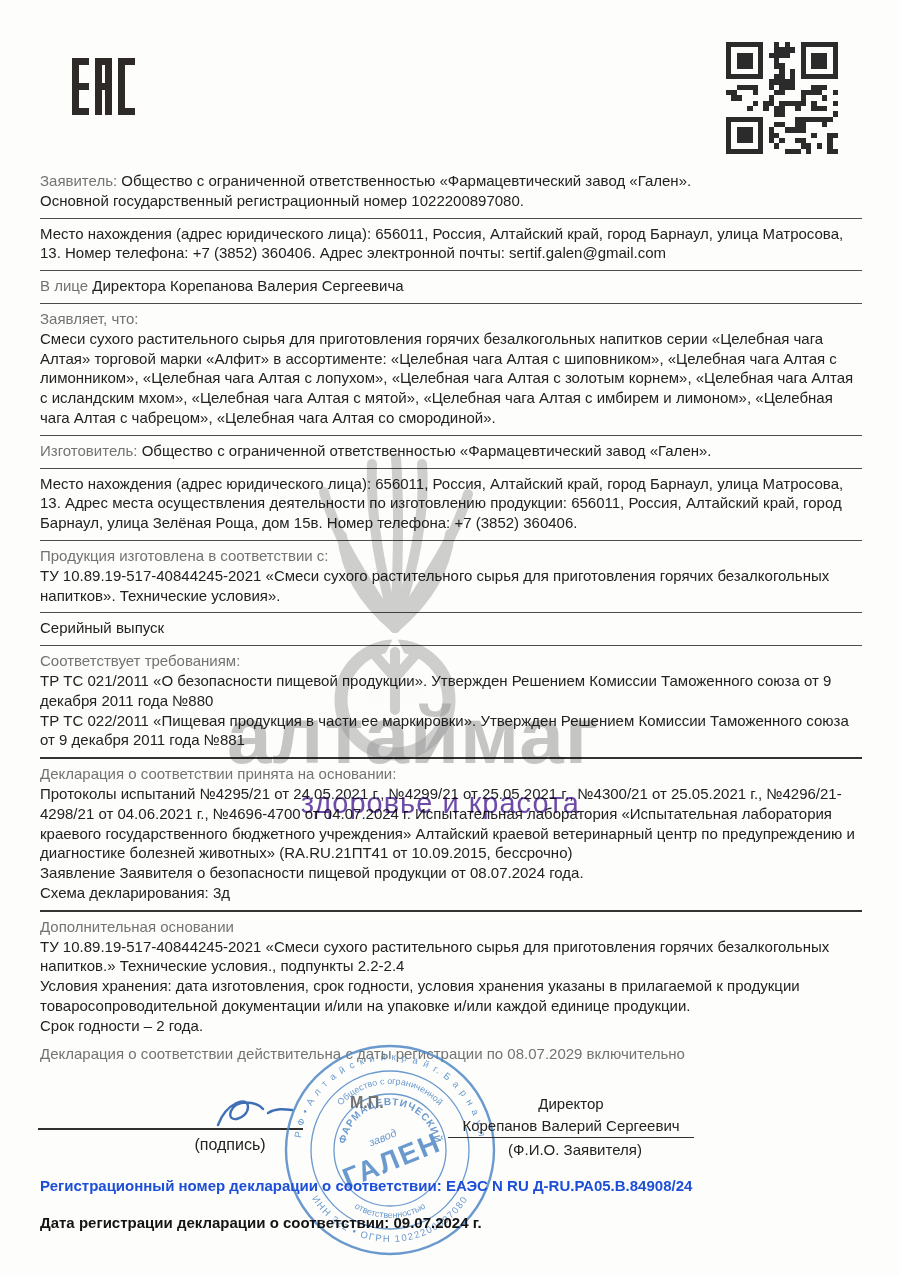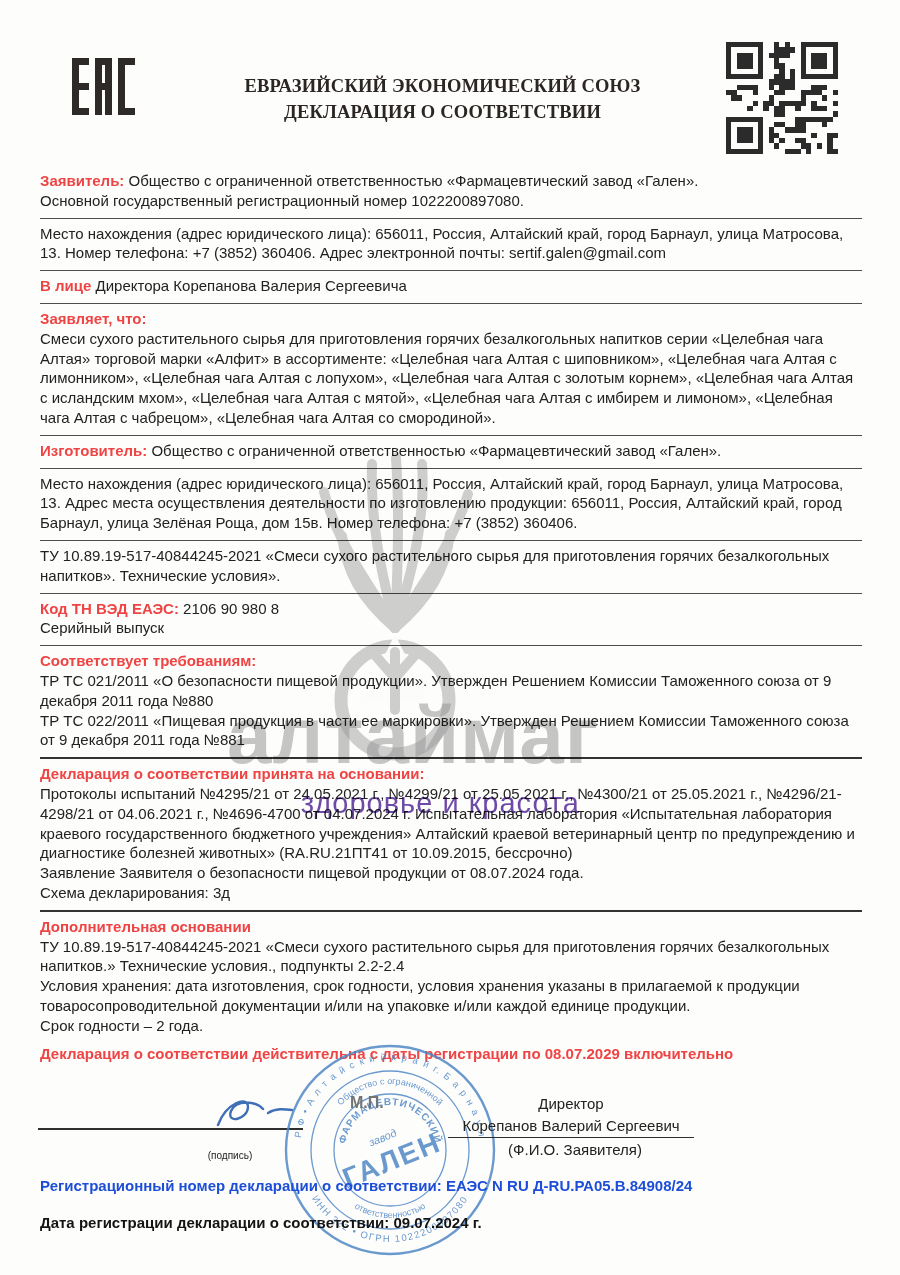--- a/index.html
+++ b/index.html
@@ -15,37 +15,37 @@
     position:absolute;left:200px;right:215px;top:34px;text-align:center;
     font-family:"Liberation Serif",serif;font-weight:700;font-size:18.5px;line-height:1.4;color:#2b2623;
     letter-spacing:.2px;
   }
   .qr-wrap{position:absolute;right:60px;top:2px;}
   
   .content{position:absolute;top:166px;left:40px;width:822px;}
   .sec{padding:5px 0 7px;border-bottom:1px solid #4d4d4d;}
   .sec.thick{border-bottom-width:2px;border-bottom-color:#333;}
   .sec.noline{border-bottom:none;}
-  .b{font-weight:700;color:#ef4444;}
+  .b{font-weight:400;color:#737373;}
   .sec p{margin:0;}
   
   .watermark{position:absolute;inset:0;pointer-events:none;mix-blend-mode:multiply;z-index:4;}
   .wm-word{
     position:absolute;left:178px;top:676px;width:470px;text-align:center;
     font-weight:700;font-size:80px;letter-spacing:1px;color:#9a9a9a;opacity:.55;margin-top:7px;
   }
   .wm-sub{
     position:absolute;left:250px;top:784px;width:330px;text-align:right;
     font-size:29px;color:#4c1d95;opacity:.8;letter-spacing:1px;
   }
   .wm-leaf{position:absolute;left:300px;top:452px;opacity:.42;}
   
   .sig-zone{position:absolute;left:0;top:0;width:900px;height:1275px;pointer-events:none;}
   .sig-line{position:absolute;left:38px;top:1128px;width:265px;border-top:2px solid #2f2f2f;}
-  .sig-caption{position:absolute;left:150px;top:1134px;width:160px;text-align:center;font-size:10px;color:#222;margin-top:15px;}
+  .sig-caption{position:absolute;left:150px;top:1134px;width:160px;text-align:center;font-size:16px;color:#222;}
   .sig-scribble{position:absolute;left:212px;top:1093px;}
   .stamp{position:absolute;left:278px;top:1038px;opacity:.82;}
   .mp-label{position:absolute;left:350px;top:1092px;font-weight:700;font-size:16px;color:#737373;z-index:6;}
   .director-block{position:absolute;left:448px;top:1094px;width:246px;text-align:center;z-index:6;}
   .director-title{margin:0 0 2px 0;}
   .director-name{margin:0;border-bottom:1.5px solid #2f2f2f;padding-bottom:1px;}
   .fio-caption{margin:2px 0 0 8px;}
   .footer-reg{position:absolute;left:40px;top:1176px;font-weight:700;color:#1d4ed8;}
   .footer-date{position:absolute;left:40px;top:1213px;font-weight:700;color:#141414;}
   .stamp text{fill:#4b84c4;font-family:"Liberation Sans",sans-serif;}
@@ -65,24 +65,20 @@
             <rect x="0" y="50" width="17" height="7"></rect>
           <rect x="23" y="0" width="7" height="57"></rect>
             <rect x="33" y="0" width="7" height="57"></rect>
           <rect x="23" y="0" width="17" height="7"></rect>
             <rect x="23" y="25" width="17" height="7"></rect>
           <rect x="46" y="0" width="7" height="57"></rect>
             <rect x="46" y="0" width="17" height="7"></rect>
           <rect x="46" y="50" width="17" height="7"></rect>
         </g>
       </svg>
-    </div>
-    <div class="doc-title">
-      <div>ЕВРАЗИЙСКИЙ ЭКОНОМИЧЕСКИЙ СОЮЗ</div>
-      <div>ДЕКЛАРАЦИЯ О СООТВЕТСТВИИ</div>
     </div>
     <div class="qr-wrap">
       <svg id="qr-svg" width="116" height="112" viewBox="0 0 21 21" shape-rendering="crispEdges">
           <rect x="0" y="0" width="7" height="7" fill="#2b2b2b"></rect>
     <rect x="1" y="1" width="5" height="5" fill="#fdfdfc"></rect>
     <rect x="2" y="2" width="3" height="3" fill="#2b2b2b"></rect>
           <rect x="14" y="0" width="7" height="7" fill="#2b2b2b"></rect>
     <rect x="15" y="1" width="5" height="5" fill="#fdfdfc"></rect>
     <rect x="16" y="2" width="3" height="3" fill="#2b2b2b"></rect>
           <rect x="0" y="14" width="7" height="7" fill="#2b2b2b"></rect>
@@ -225,26 +221,25 @@
     <div class="sec">
       <p><span class="b">Изготовитель:</span>
          <span>Общество с ограниченной ответственностью «Фармацевтический завод «Гален».</span></p>
     </div>
 
     <div class="sec">
       <p>Место нахождения (адрес юридического лица): 656011, Россия, Алтайский край, город Барнаул, улица Матросова, 13. Адрес места осуществления деятельности по изготовлению продукции: 656011, Россия, Алтайский край, город Барнаул, улица Зелёная Роща, дом 15в. Номер телефона: +7 (3852) 360406.</p>
     </div>
 
     <div class="sec">
+      <p class="b">Продукция изготовлена в соответствии с:</p>
       <p>ТУ 10.89.19-517-40844245-2021 «Смеси сухого растительного сырья для приготовления горячих безалкогольных напитков». Технические условия».</p>
     </div>
 
     <div class="sec">
-      <p><span class="b">Код ТН ВЭД ЕАЭС:</span>
-         <span>2106 90 980 8</span></p>
       <p>Серийный выпуск</p>
     </div>
 
     <div class="sec thick">
       <p class="b">Соответствует требованиям:</p>
       <p>ТР ТС 021/2011 «О безопасности пищевой продукции». Утвержден Решением Комиссии Таможенного союза от 9 декабря  2011 года №880</p>
       <p>ТР ТС 022/2011 «Пищевая продукция в части ее маркировки». Утвержден Решением Комиссии Таможенного союза от 9 декабря  2011 года №881</p>
     </div>
 
     <div class="sec thick">

